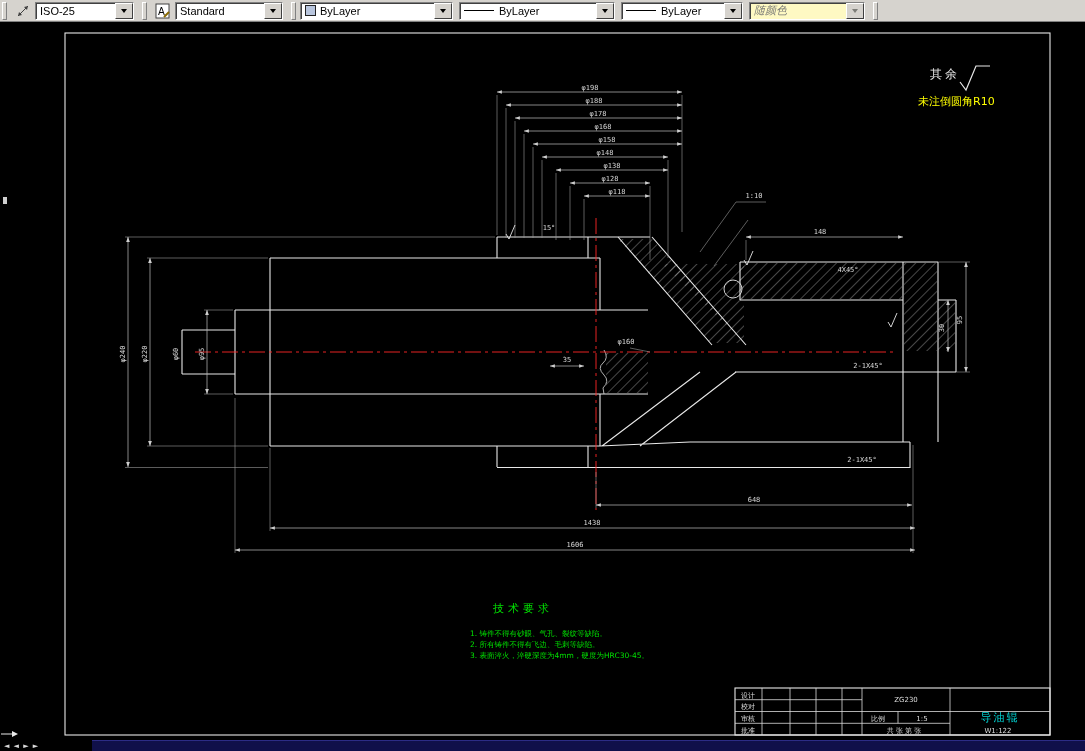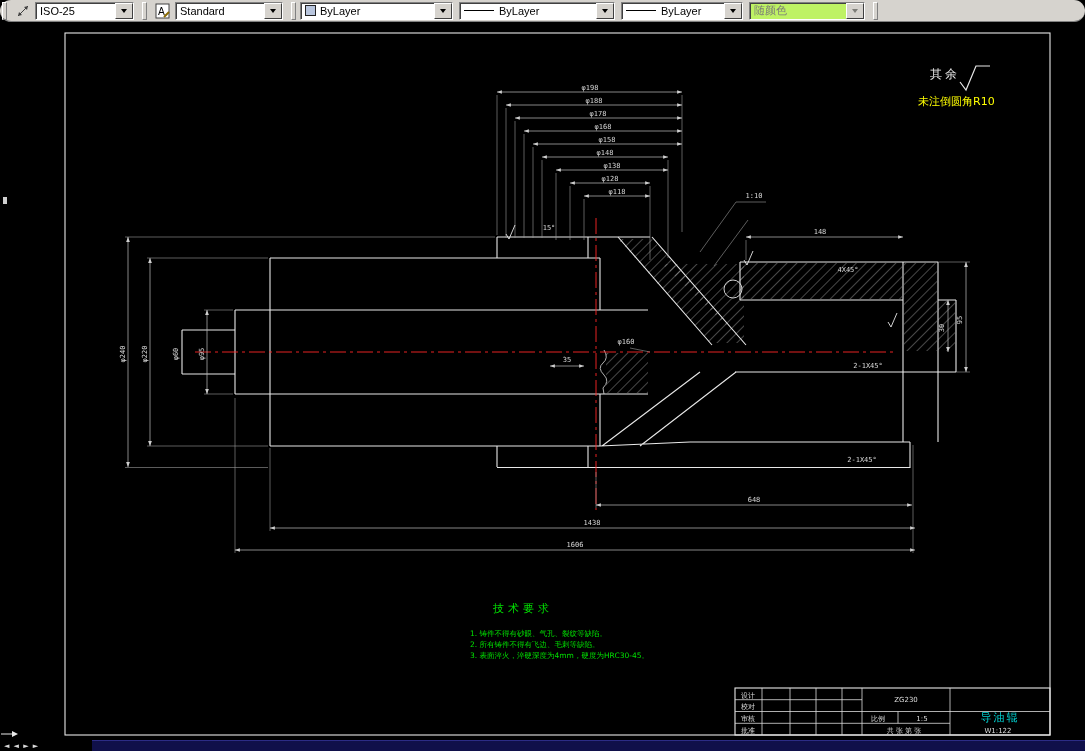--- a/index.html
+++ b/index.html
@@ -1,31 +1,31 @@
 <!DOCTYPE html>
 <html><head>
 <meta charset="utf-8">
 <style>
   html,body{margin:0;padding:0;background:#000;width:1085px;height:751px;overflow:hidden;
     font-family:"Liberation Sans",sans-serif;}
   
   .toolbar{position:absolute;top:0;left:0;width:1085px;height:22px;background:#d6d3ce;
-    border-bottom:1px solid #808080;display:flex;align-items:center;box-sizing:border-box;border-radius:11px;}
+    border-bottom:1px solid #808080;display:flex;align-items:center;box-sizing:border-box;}
   .grip{width:3px;height:16px;margin:0 4px 0 2px;border-left:1px solid #fff;border-top:1px solid #fff;
     border-right:1px solid #808080;border-bottom:1px solid #808080;}
   .tb-icon{width:20px;height:20px;display:flex;align-items:center;justify-content:center;
     background:transparent;border:none;padding:0;margin:0 2px;}
   .combo{height:18px;background:#fff;border:1px solid;border-color:#808080 #fff #fff #808080;
     box-shadow:inset 1px 1px 0 #404040;display:flex;align-items:center;font-size:11px;color:#000;
     padding-left:4px;box-sizing:border-box;margin-right:6px;}
   .combo .combo-text{white-space:nowrap;overflow:hidden;flex:1;}
   .combo .dd{margin-left:auto;width:16px;height:14px;background:#d6d3ce;flex:0 0 16px;
     border:1px solid;border-color:#fff #404040 #404040 #fff;display:flex;align-items:center;justify-content:center;}
   .combo .dd::after{content:"";border:3px solid transparent;border-top:4px solid #000;margin-top:4px;}
-  .combo.disabled{background:#bef264;color:#7d7d78;}
+  .combo.disabled{background:#fef9c3;color:#7d7d78;font-style:italic;}
   .combo.disabled .dd::after{border-top-color:#7d7d78;}
   .swatch{width:9px;height:9px;background:#b9c6de;border:1px solid #222;margin-right:4px;flex:0 0 9px;}
   .linesample{width:30px;border-top:1.6px solid #000;margin-right:5px;flex:0 0 30px;}
   .linesample.thin{border-top-width:1px;}
   
   .canvas{position:absolute;top:22px;left:0;width:1085px;height:718px;background:#000;}
   .canvas svg{position:absolute;top:0;left:0;}
   .geo{stroke:#e8e8e8;stroke-width:1.1;fill:none;}
   .geo2{stroke:#dcdcdc;stroke-width:.8;fill:none;}
   .cl{stroke:#ff2626;stroke-width:.9;stroke-dasharray:16 4 3 4;fill:none;}

